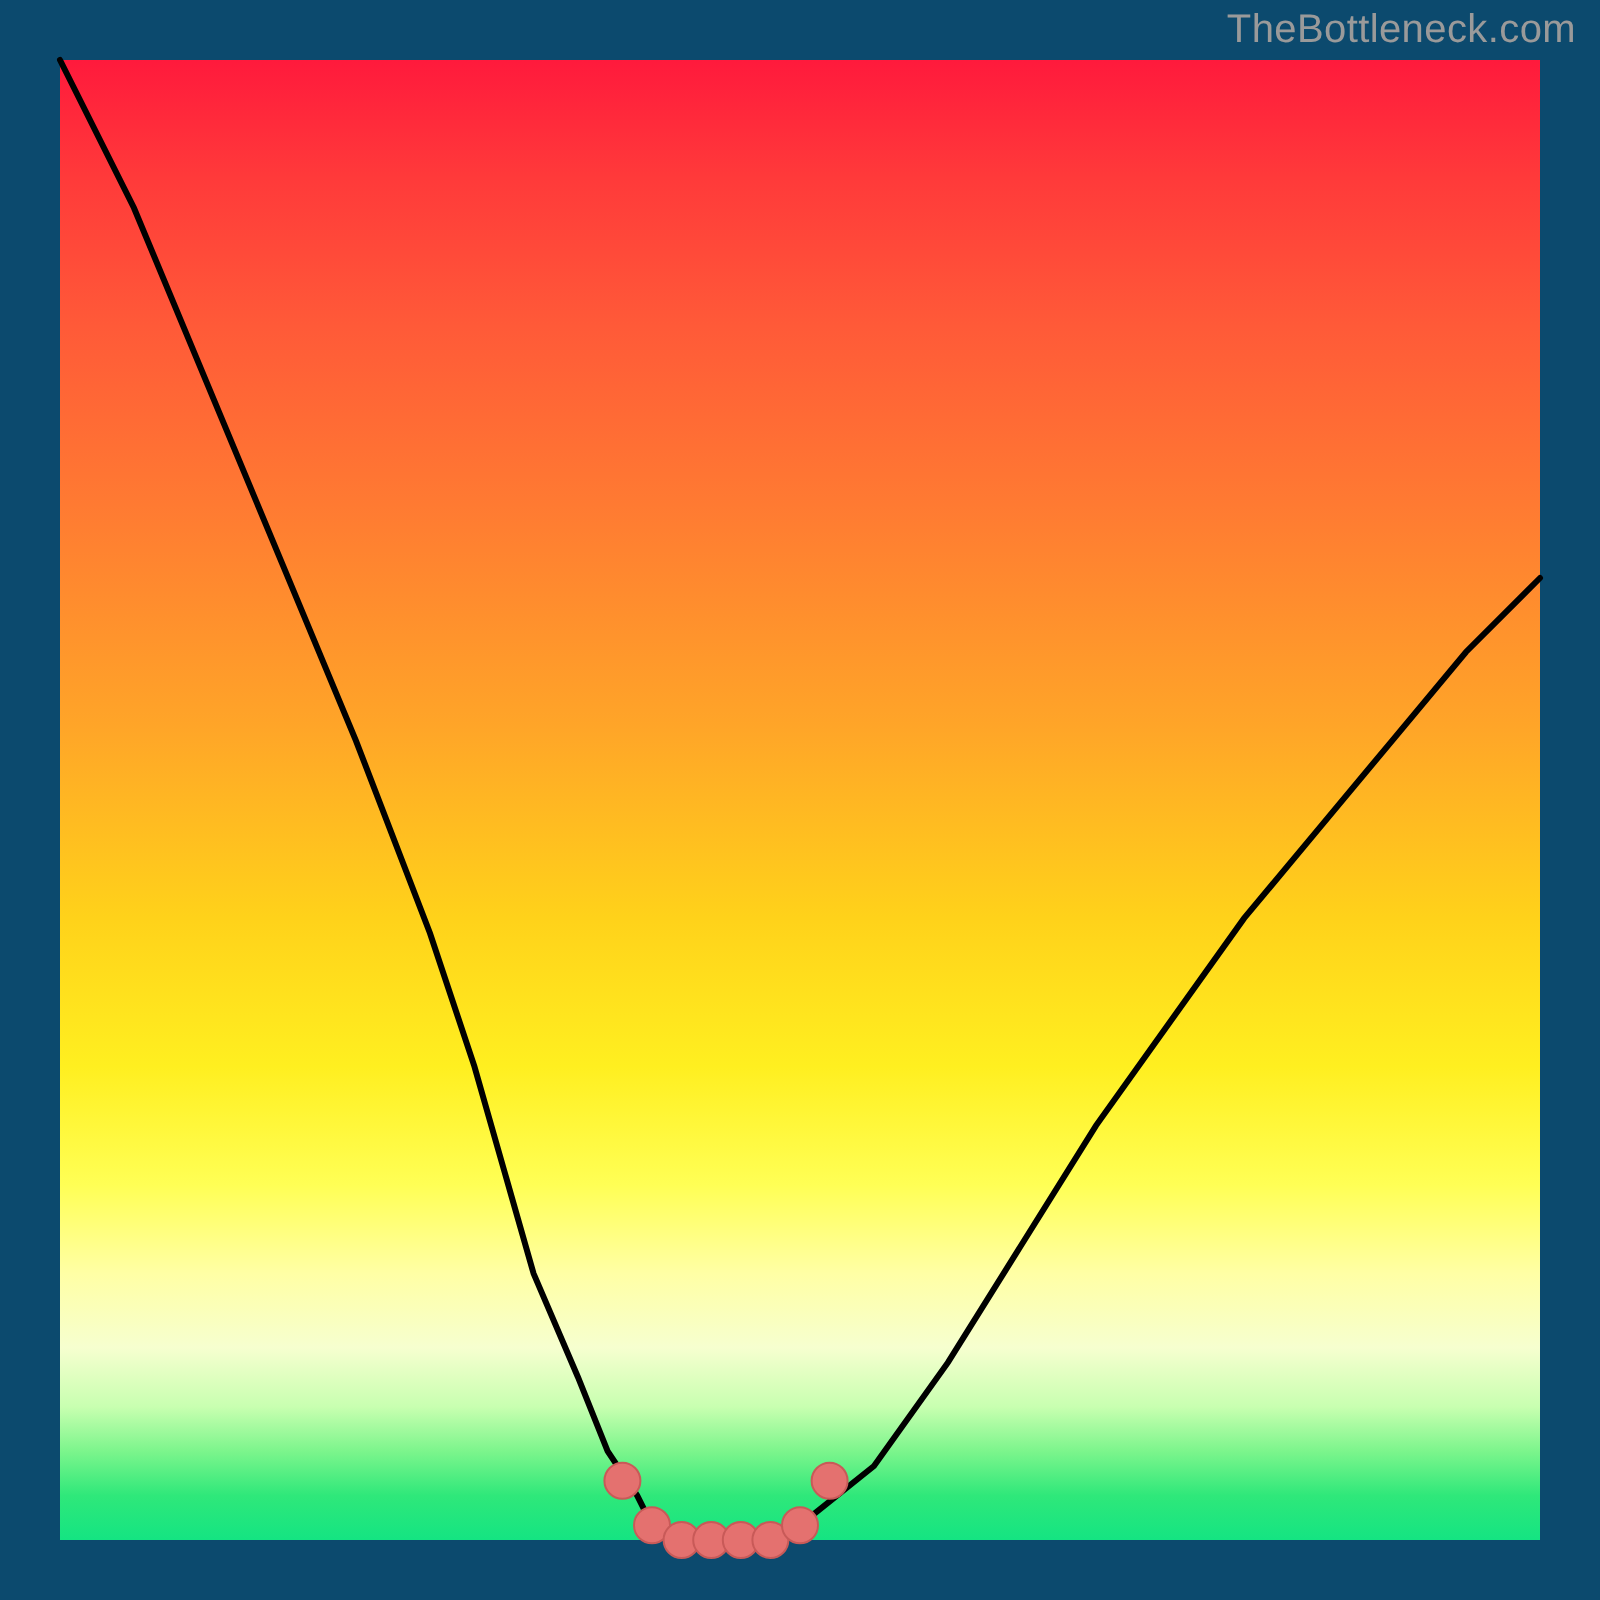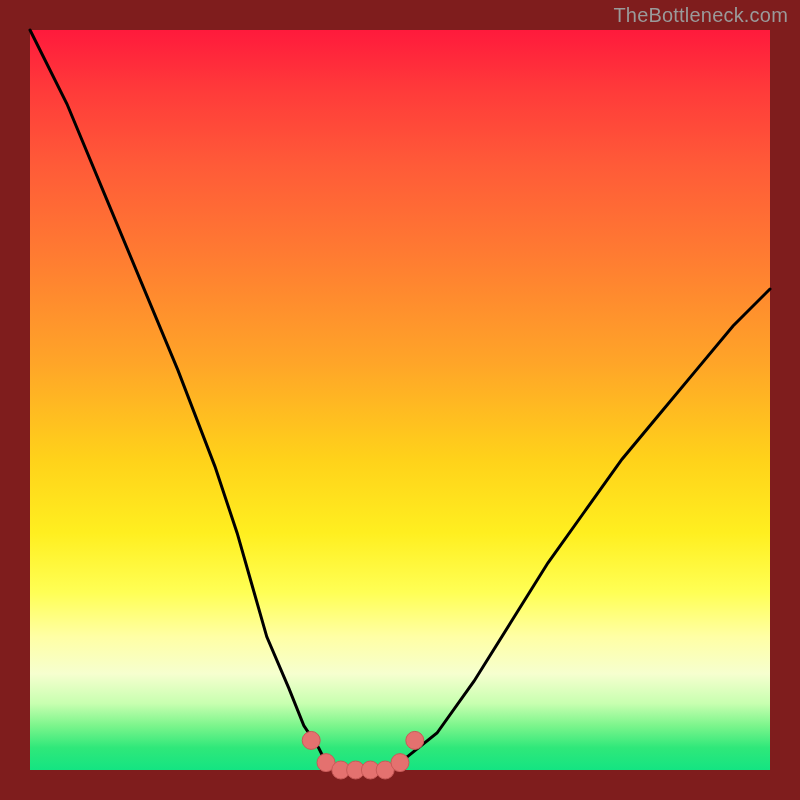--- a/index.html
+++ b/index.html
@@ -10,21 +10,21 @@
     background: #000;
     overflow: hidden;
     font-family: Arial, Helvetica, sans-serif;
   }
   .frame {
     position: absolute;
     left: 0;
     top: 0;
     width: 800px;
     height: 800px;
-    background: #7f1d1d;
+    background: #0c4a6e;
   }
   .plot {
     position: absolute;
     left: 30px;
     top: 30px;
     width: 740px;
     height: 740px;
     
     background: linear-gradient(to bottom,
       #ff1a3c 0%,

